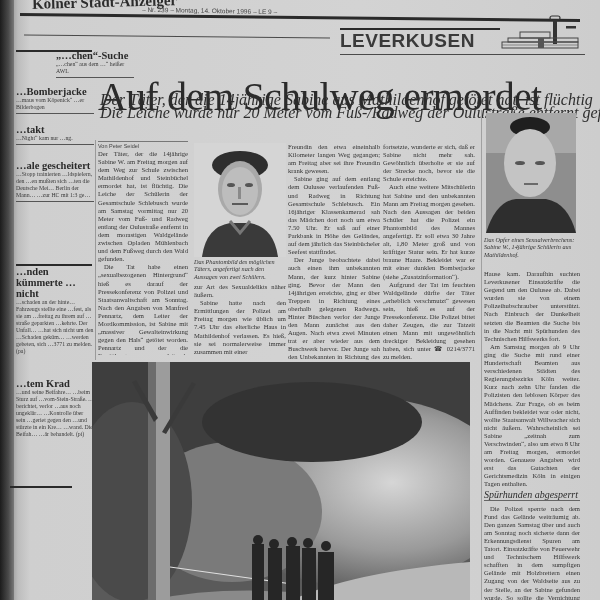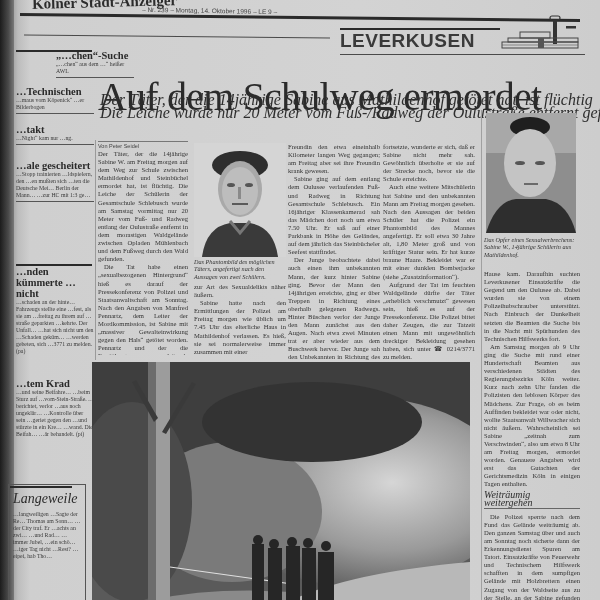--- a/index.html
+++ b/index.html
@@ -174,21 +174,21 @@
       <ellipse cx="54" cy="50" rx="5" ry="2" fill="#555"></ellipse>
       <rect x="38" y="70" width="14" height="2" fill="#6a6a6a"></rect>
       <path d="M0 120 Q10 88 30 86 L60 86 Q82 90 90 120 Z" fill="#2e2e2e"></path>
     </svg>
   </div>
   <div class="caption" style="left:484px; top:236px; width:92px;">Das Opfer eines Sexualverbrechens: Sabine W., 14jährige Schülerin aus Mathildenhof.</div>
 
   <div class="col" style="left:484px; top:270px; width:96px; height:330px; overflow:hidden;">
     <p class="first">Hause kam. Daraufhin suchten Leverkusener Einsatzkräfte die Gegend um den Oulusee ab. Dabei wurden sie von einem Polizeihubschrauber unterstützt. Nach Einbruch der Dunkelheit setzten die Beamten die Suche bis in die Nacht mit Spürhunden des Technischen Hilfswerks fort.</p>
     <p>Am Samstag morgen ab 9 Uhr ging die Suche mit rund einer Hundertschaft Beamten aus verschiedenen Städten des Regierungsbezirks Köln weiter. Kurz nach zehn Uhr fanden die Polizisten den leblosen Körper des Mädchens. Zur Frage, ob es beim Auffinden bekleidet war oder nicht, wollte Staatsanwalt Willwacher sich nicht äußern. Wahrscheinlich sei Sabine „zeitnah zum Verschwinden“, also um etwa 8 Uhr am Freitag morgen, ermordet worden. Genauere Angaben wird erst das Gutachten der Gerichtsmedizin Köln in einigen Tagen enthalten.</p>
-    <div class="subsection-head">Weiträumig weitergehen</div>
+    <div class="subsection-head">Spürhunden abgesperrt</div>
     <p>Die Polizei sperrte nach dem Fund das Gelände weiträumig ab. Den ganzen Samstag über und auch am Sonntag noch sicherte dann der Erkennungsdienst Spuren am Tatort. Einsatzkräfte von Feuerwehr und Technischem Hilfswerk schafften in dem sumpfigen Gelände mit Holzbrettern einen Zugang von der Waldseite aus zu der Stelle, an der Sabine gefunden wurde. So sollte die Vernichtung von Spuren vermieden werden. Auch am Sonntag morgen war der Fußweg Richtung Schlebusch nach wie vor gesperrt. Noch immer waren Beamte in weißen Overalls mit der Spurensicherung beschäftigt.</p>
 
   </div>
 
   <div class="photo" style="left:92px; top:362px; width:378px; height:238px;">
     <svg width="378" height="238" viewBox="0 0 378 238">
       <defs>
         <radialGradient id="bush1" cx="0.6" cy="0.45" r="0.6">
           <stop offset="0" stop-color="#d6d6d6"></stop>
           <stop offset="0.6" stop-color="#9a9a9a"></stop>
@@ -223,21 +223,21 @@
     </svg>
   </div>
 
   <div class="sidebar">
     <div class="sb-block" style="top:6px;margin-left:40px;">
       <div class="sb-title">„…chen“-Suche</div>
       <div class="sb-text">„…chen“ aus dem …“ heißer AWL</div>
       <div class="sb-rule"></div>
     </div>
     <div class="sb-block" style="top:42px;">
-      <div class="sb-title">…Technischen</div>
+      <div class="sb-title">…Bomberjacke</div>
       <div class="sb-text">…maus vom Köpenick“ …er Bilderbogen</div>
       <div class="sb-rule"></div>
     </div>
     <div class="sb-block" style="top:80px;">
       <div class="sb-title">…takt</div>
       <div class="sb-text">…Night“ kam nur …ng.</div>
       <div class="sb-rule"></div>
     </div>
     <div class="sb-block" style="top:116px;">
       <div class="sb-title">…ale gescheitert</div>
@@ -249,22 +249,18 @@
       <div class="sb-text">…schaden an der hinte… Fahrzeugs stellte eine …fest, als sie am …freitag zu ihrem auf …straße geparkten …kehrte. Der Unfall… …hat sich nicht um den …Schaden geküm… …werden gebeten, sich …3771 zu melden. (pa)</div>
     </div>
     <div class="sb-block" style="top:334px;">
       <div class="sb-title">…tem Krad</div>
       <div class="sb-text">…und seine Beifahre… …beim Sturz auf …vom-Stein-Straße. …berichtet, verlor …aus noch ungeklär… …Kontrolle über sein …geriet gegen den …und stürzte in ein Kre… …wand. Die Beifah… …är behandelt. (pi)</div>
     </div>
   </div>
   <div class="rule-thick" style="left:16px; top:50px; width:76px; height:2px;"></div>
   <div class="rule-thick" style="left:16px; top:264px; width:76px; height:2px;"></div>
 
-  <div class="langeweile">
-    <div class="lw-title">Langeweile</div>
-    <div class="sb-text" style="padding:0 4px;">…langweiligen …Sagte der Re… Thomas am Sonn… …der City traf. Er …achts an zwi… …und Rad… …immer Jubel, …ein schö… …iger Tag nicht …Rest? …eipei, hab Tho…</div>
-  </div>
   <div class="rule-thick" style="left:10px; top:486px; width:62px; height:2px;"></div>
 
   <div style="position:absolute; left:95px; top:140px; width:1px; height:220px; background:#9a9a9a;"></div>
   <div style="position:absolute; left:481px; top:110px; width:1px; height:490px; background:#a0a0a0;"></div>
 
 </div>
 
 </body></html>

